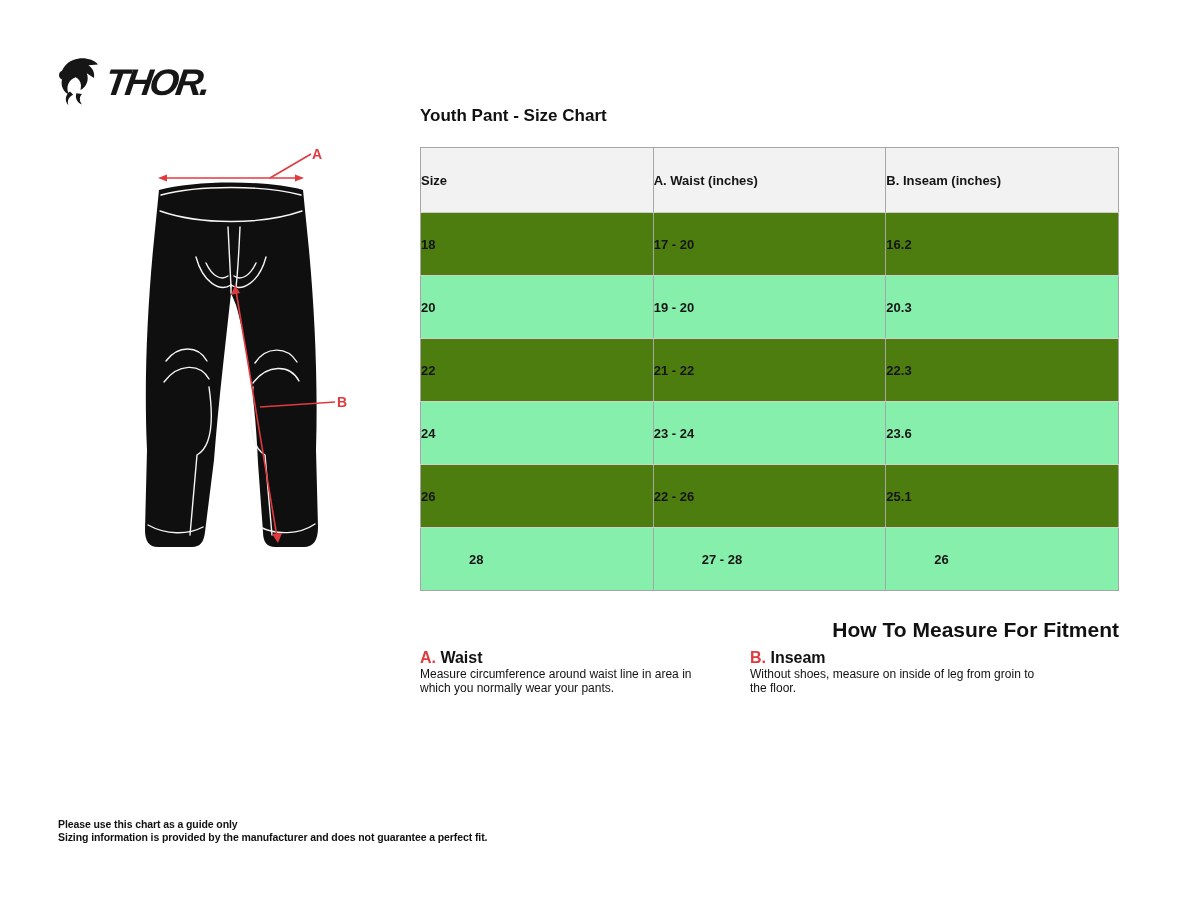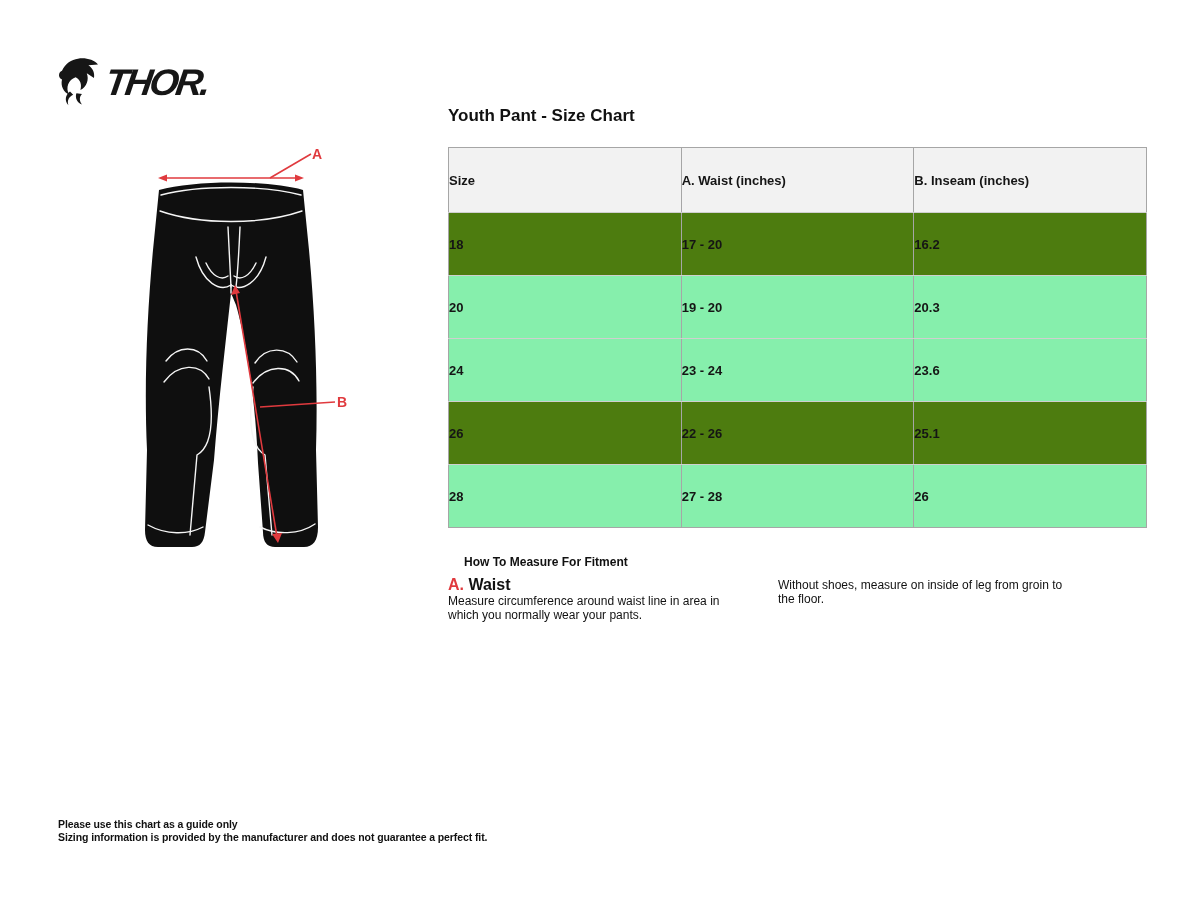--- a/index.html
+++ b/index.html
@@ -17,37 +17,37 @@
     font-style:italic; font-weight:bold; font-size:37px; color:#161616;
     letter-spacing:-3px; transform:skewX(-8deg) scaleX(1.02); transform-origin:left bottom;
     margin-left:1px; line-height:1;
   }
 
   
   .pants { position:absolute; left:140px; top:135px; width:230px; height:430px; }
   .pants svg { display:block; }
 
   
-  .main { position:absolute; left:448px; top:106px; width:699px; }
+  .main { position:absolute; left:420px; top:106px; width:699px; }
   .chart-title { font-size:17px; font-weight:bold; margin:0; color:#111; }
 
   table.size-table { border-collapse:collapse; table-layout:fixed; width:699px; margin-top:21px; }
   .size-table th, .size-table td {
     border-left:1px solid #a6a6a6; border-right:1px solid #a6a6a6;
     border-top:1px solid #cfcfcf; border-bottom:1px solid #cfcfcf;
     text-align:left; vertical-align:middle; font-size:13px; color:#151515; padding:0;
   }
   .size-table th { height:64px; background:#f2f2f2; font-weight:bold; border-top-color:#a6a6a6; }
   .size-table td { height:62px; font-weight:bold; background:#86efac; }
   .size-table tr.alt td { background:#4d7c0f; }
-  .size-table tr:last-child td { border-bottom-color:#a6a6a6; }
+  .size-table tr:last-child td { border-bottom-color:#a6a6a6;padding-left:48px; }
 
   
   .how-to { margin-top:27px; }
-  .how-title { font-size:12px; font-weight:bold; margin:0 0 9px 16px; color:#111; }
+  .how-title { font-size:21px; font-weight:bold; margin:0 0 9px 2px; color:#111;text-align:right; }
   .measure-cols { display:flex; }
   .m-col { width:330px; font-size:12px; line-height:14px; color:#111; }
   .m-head { font-weight:bold; font-size:16px; margin-bottom:2px; }
   .m-key { color:#e03a3e; font-weight:bold; }
   .m-text { margin:0; width:292px; }
 
   
   .footer {
     position:absolute; left:58px; top:818px; font-size:10.5px; font-weight:bold;
     line-height:12.5px; color:#111; letter-spacing:-0.1px;
@@ -135,20 +135,25 @@
         <tr class="alt">
           <td>18</td>
           <td>17 - 20</td>
           <td>16.2</td>
         </tr>
         <tr>
           <td>20</td>
           <td>19 - 20</td>
           <td>20.3</td>
         </tr>
+        <tr class="alt">
+          <td>22</td>
+          <td>21 - 22</td>
+          <td>22.3</td>
+        </tr>
         <tr>
           <td>24</td>
           <td>23 - 24</td>
           <td>23.6</td>
         </tr>
         <tr class="alt">
           <td>26</td>
           <td>22 - 26</td>
           <td>25.1</td>
         </tr>
@@ -164,20 +169,24 @@
       <h2 class="how-title">How To Measure For Fitment</h2>
       <div class="measure-cols">
         <div class="m-col">
           <div class="m-head">
             <span class="m-key">A.</span>
             <span>Waist</span>
           </div>
           <p class="m-text">Measure circumference around waist line in area in which you normally wear your pants.</p>
         </div>
         <div class="m-col">
+          <div class="m-head">
+            <span class="m-key">B.</span>
+            <span>Inseam</span>
+          </div>
           <p class="m-text">Without shoes, measure on inside of leg from groin to the floor.</p>
         </div>
       </div>
     </div>
   </div>
 
   <div class="footer">
     <div>Please use this chart as a guide only</div>
     <div>Sizing information is provided by the manufacturer and does not guarantee a perfect fit.</div>
   </div>

